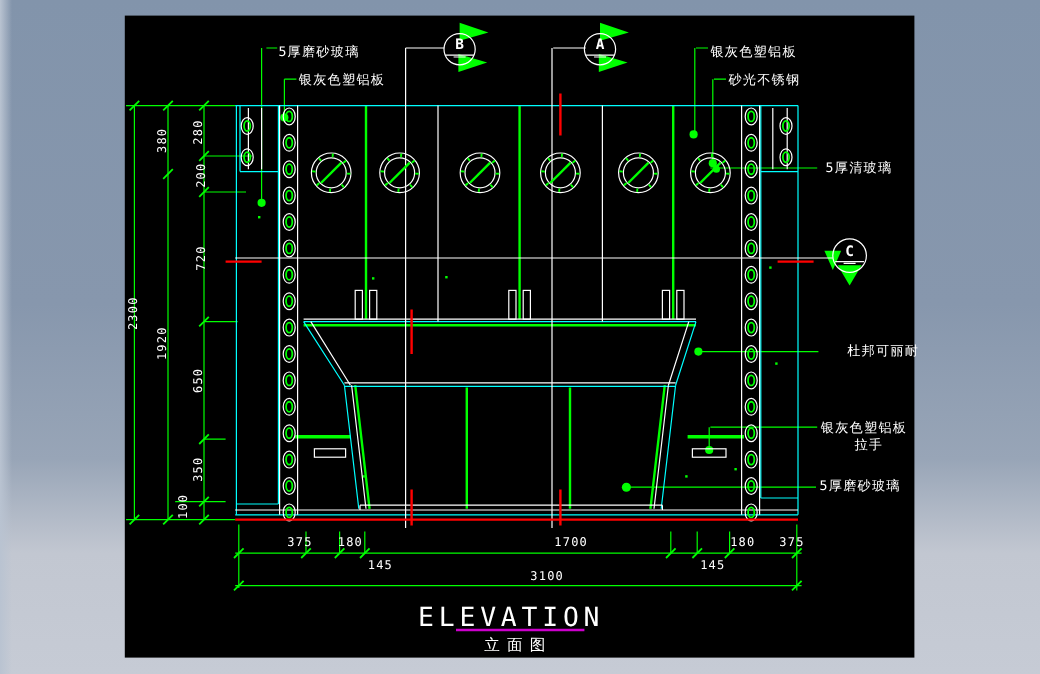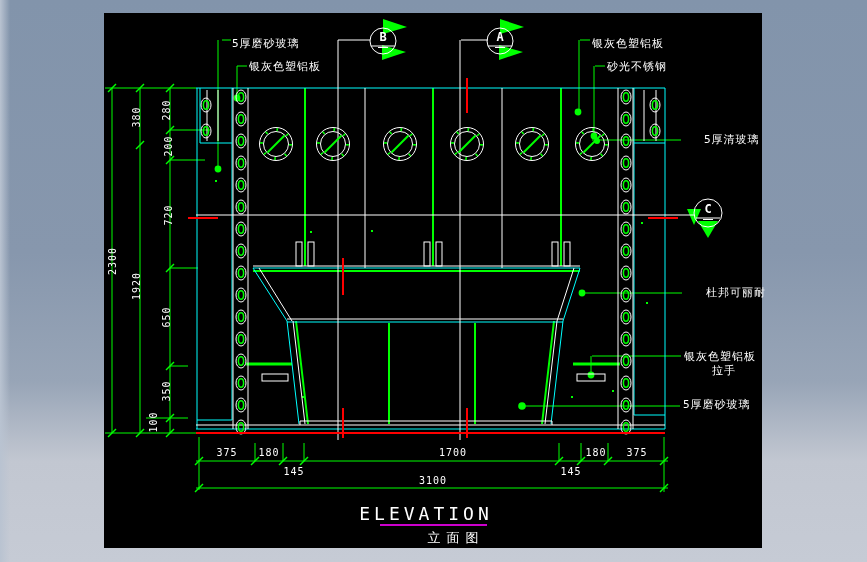--- a/index.html
+++ b/index.html
@@ -7,25 +7,25 @@
     width:867px;height:562px;overflow:hidden;
     font-family:"DejaVu Sans Mono","DejaVu Sans",sans-serif;
     background:linear-gradient(180deg,#8294ab 0%,#8797ad 45%,#98a5b7 68%,#c2c7d1 82%,#c6cbd5 100%);
   }
   .screen{position:relative;width:867px;height:482px;}
   .edge-light{position:absolute;left:0;top:0;width:10px;height:562px;
     background:linear-gradient(90deg,#b9c3d1,rgba(185,195,209,0));}
   .canvas{position:absolute;left:104px;top:13px;width:658px;height:535px;background:#000;}
   svg.lines{position:absolute;left:0;top:0;width:867px;height:562px;}
   .lbl{position:absolute;color:#fff;font-size:11px;line-height:13px;letter-spacing:1px;white-space:nowrap;}
-  .dim{position:absolute;color:#fff;font-size:10px;line-height:11px;letter-spacing:1px;white-space:nowrap;transform:translateX(-50%);}
+  .dim{position:absolute;color:#fff;font-size:10px;line-height:11px;letter-spacing:1px;white-space:nowrap;transform:translateX(-50%);margin-left:23px;}
   .dimv{position:absolute;color:#fff;font-size:10px;letter-spacing:1px;white-space:nowrap;transform:translate(-50%,-50%) rotate(-90deg);}
   .sec{position:absolute;color:#fff;font-size:12px;font-weight:bold;transform:translate(-50%,-50%);}
-  .title{position:absolute;color:#fff;font-size:18px;letter-spacing:4px;transform:translateX(-50%);}
-  .subtitle{position:absolute;color:#fff;font-size:13px;letter-spacing:6px;transform:translateX(-50%);margin-left:24px;}
+  .title{position:absolute;color:#fff;font-size:22px;letter-spacing:4px;transform:translateX(-50%);}
+  .subtitle{position:absolute;color:#fff;font-size:13px;letter-spacing:6px;transform:translateX(-50%);}
 </style>
 </head>
 <body>
 
 <div class="screen">
   <div class="canvas"></div>
   <div class="edge-light"></div>
 
   <svg class="lines" viewBox="0 0 867 562">
 
@@ -238,21 +238,21 @@
     </g>
 
     <path d="M380 525H487" stroke="#cc00cc" stroke-width="2"></path>
   </svg>
 
   <span class="lbl" style="left:232px;top:37px">5厚磨砂玻璃</span>
   <span class="lbl" style="left:249px;top:60px">银灰色塑铝板</span>
 
   <span class="lbl" style="left:592px;top:37px">银灰色塑铝板</span>
   <span class="lbl" style="left:607px;top:60px">砂光不锈钢</span>
-  <span class="lbl" style="left:704px;top:133px">5厚清玻璃</span>
+  <span class="lbl" style="left:688px;top:133px">5厚清玻璃</span>
   <span class="lbl" style="left:706px;top:286px">杜邦可丽耐</span>
   <span class="lbl" style="left:684px;top:350px">银灰色塑铝板</span>
   <span class="lbl" style="left:712px;top:364px">拉手</span>
   <span class="lbl" style="left:683px;top:398px">5厚磨砂玻璃</span>
 
   <span class="sec" style="left:383px;top:37px">B</span>
   <span class="sec" style="left:500px;top:37px">A</span>
   <span class="sec" style="left:708px;top:209px">C</span>
 
   <span class="dim" style="left:227px;top:447px">375</span>

